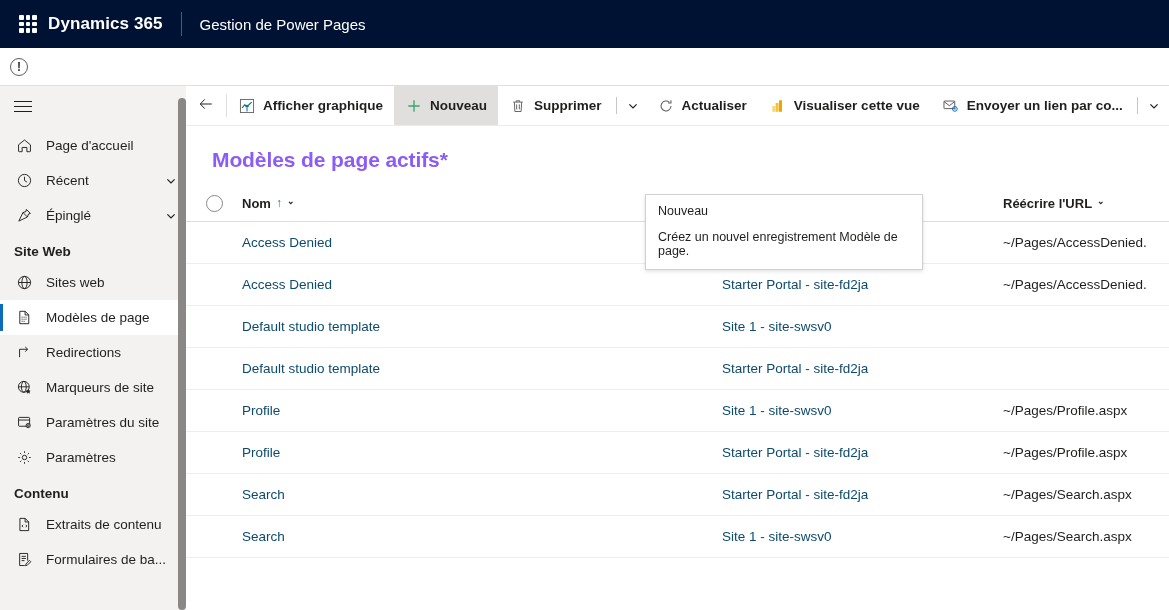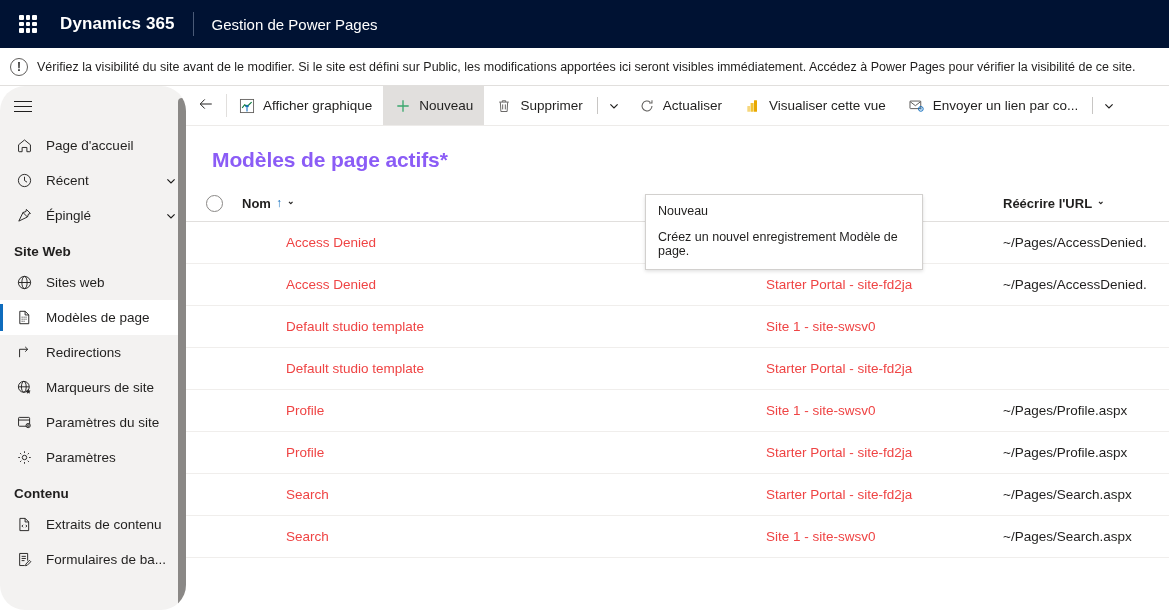--- a/index.html
+++ b/index.html
@@ -34,21 +34,20 @@
     gap: 2px;
   }
   .waffle-grid i {
     display: block;
     background: #ffffff;
     border-radius: 1px;
   }
   .brand {
     font-size: 17px;
     font-weight: bold;
-    margin-left: 12px;
     letter-spacing: .1px;
     white-space: nowrap;
   }
   .brand-sep {
     width: 1px; height: 24px;
     background: #4a5a77;
     margin: 0 18px;
   }
   .app-name {
     font-size: 15px;
@@ -86,21 +85,20 @@
     height: 524px;
   }
 
   
   .sidenav {
     width: 186px;
     background: #f3f2f1;
     flex: 0 0 186px;
     position: relative;
     overflow: hidden;
-    border-radius: 25px;
   }
   .hamburger {
     height: 42px;
     display: flex; align-items: center;
     padding-left: 14px;
     cursor: pointer;
   }
   .hamburger span {
     display: block;
     width: 18px; height: 12px;
@@ -190,20 +188,21 @@
   .cmdbar {
     height: 40px;
     display: flex;
     align-items: stretch;
     border-bottom: 1px solid #edebe9;
     font-size: 13.5px;
     color: #201f1e;
     position: relative;
     z-index: 5;
     background: #ffffff;
+    font-weight: bold;
   }
   .cmd-back {
     width: 40px;
     display: flex; align-items: center; justify-content: center;
     cursor: pointer;
     color: #201f1e;
   }
   .cmd-divider {
     width: 1px;
     background: #e1dfdd;
@@ -304,23 +303,22 @@
   .c-url  { flex: 1 1 auto; min-width: 0; white-space: nowrap; overflow: hidden; }
   .hdr-cell {
     display: flex;
     align-items: flex-start;
     gap: 5px;
     cursor: pointer;
   }
   .sort-arrow { font-size: 12px; color: #0f6cbd; font-weight: bold; }
   .hdr-chev { font-size: 9px; color: #201f1e; }
   .cell-link {
-    color: #ef4444;
-    cursor: pointer;
-    margin-left: 44px;
+    color: #0c4a6e;
+    cursor: pointer;
   }
   .cell-text { color: #201f1e; }
 </style>
 </head>
 <body>
 
 <div class="topbar">
   <div class="waffle">
     <div class="waffle-grid">
       <i></i>
@@ -334,21 +332,20 @@
         <i></i>
     </div>
   </div>
   <div class="brand">Dynamics 365</div>
   <div class="brand-sep"></div>
   <div class="app-name">Gestion de Power Pages</div>
 </div>
 
 <div class="notice">
   <div class="notice-icon">!</div>
-  <div class="notice-text">Vérifiez la visibilité du site avant de le modifier. Si le site est défini sur Public, les modifications apportées ici seront visibles immédiatement. Accédez à Power Pages pour vérifier la visibilité de ce site.</div>
 </div>
 
 <div class="shell">
 
   <div class="sidenav">
 
     <div class="hamburger">
       <span>
           <i></i>
         </span>

